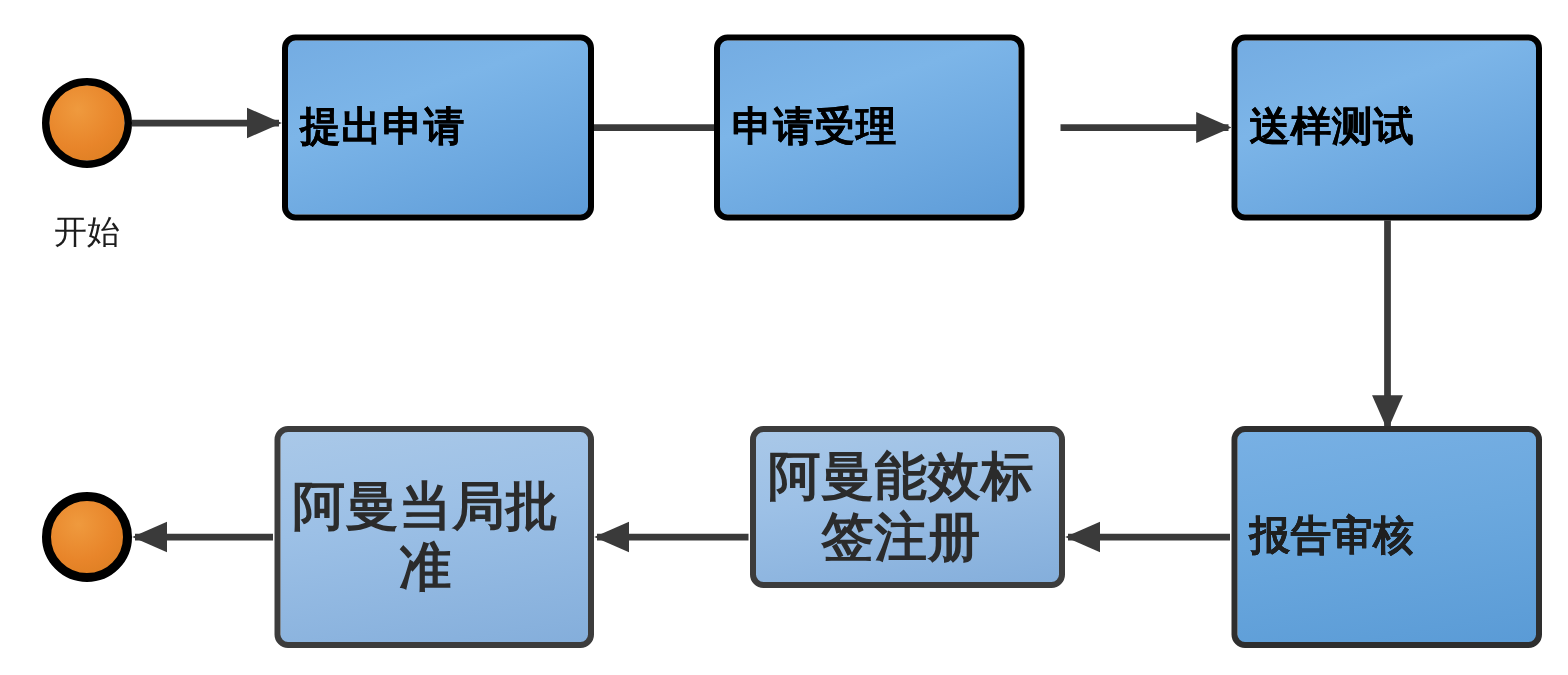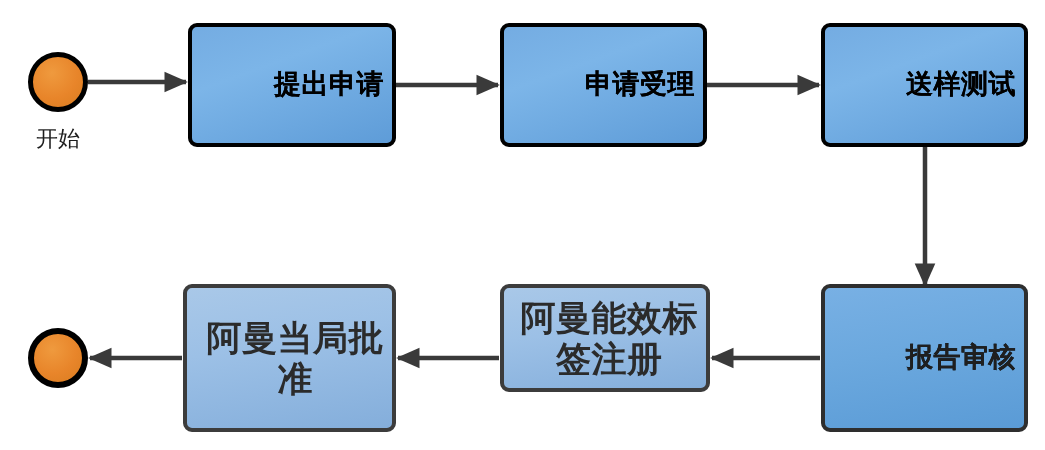--- a/index.html
+++ b/index.html
@@ -22,21 +22,21 @@
     left: 0;
     top: 0;
     width: 1045px;
     height: 450px;
   }
   .node {
     position: absolute;
     box-sizing: border-box;
     display: flex;
     align-items: center;
-    justify-content: flex-end;
+    justify-content: flex-start;
     text-align: center;
     border-radius: 9px;
     font-weight: bold;
     letter-spacing: 0.5px;
     line-height: 1.18;
     user-select: none;
   }
   .node-dark {
     background: linear-gradient(160deg, #74ace2 0%, #7cb5e8 35%, #5e9cd8 100%);
     border: 4px solid #000000;
@@ -112,29 +112,29 @@
     <g>
       <line x1="499" y1="358" x2="398" y2="358" stroke="#3a3a3a" stroke-width="4.5" marker-end="url(#arrow-right)"></line>
     </g>
 
     <g>
       <line x1="182" y1="358" x2="90" y2="358" stroke="#3a3a3a" stroke-width="4.5" marker-end="url(#arrow-right)"></line>
     </g>
   </svg>
 
   <div class="terminator term-start" style="left:28px; top:52px; width:60px; height:60px;"></div>
-  <div class="term-label" style="left:18px; top:124px; width:80px;">开始</div>
+  <div class="term-label" style="left:18px; top:140px; width:80px;">开始</div>
 
   <div class="terminator term-end" style="left:28px; top:328px; width:60px; height:60px;"></div>
 
   <div class="node node-dark" style="left:188px; top:23px; width:208px; height:124px;">
     <span class="node-text">提出申请</span>
   </div>
 
-  <div class="node node-dark" style="left:500px; top:23px; width:207px; height:124px;">
+  <div class="node node-dark" style="left:476px; top:23px; width:207px; height:124px;">
     <span class="node-text">申请受理</span>
   </div>
 
   <div class="node node-dark" style="left:821px; top:23px; width:207px; height:124px;">
     <span class="node-text">送样测试</span>
   </div>
 
   <div class="node node-dark" style="left:821px; top:284px; width:207px; height:148px; border-color:#2e2e2e; color:#1f1f1f; background:linear-gradient(170deg,#78b0e4 0%,#6ba8de 45%,#5a9bd6 100%);">
     <span class="node-text">报告审核</span>
   </div>

